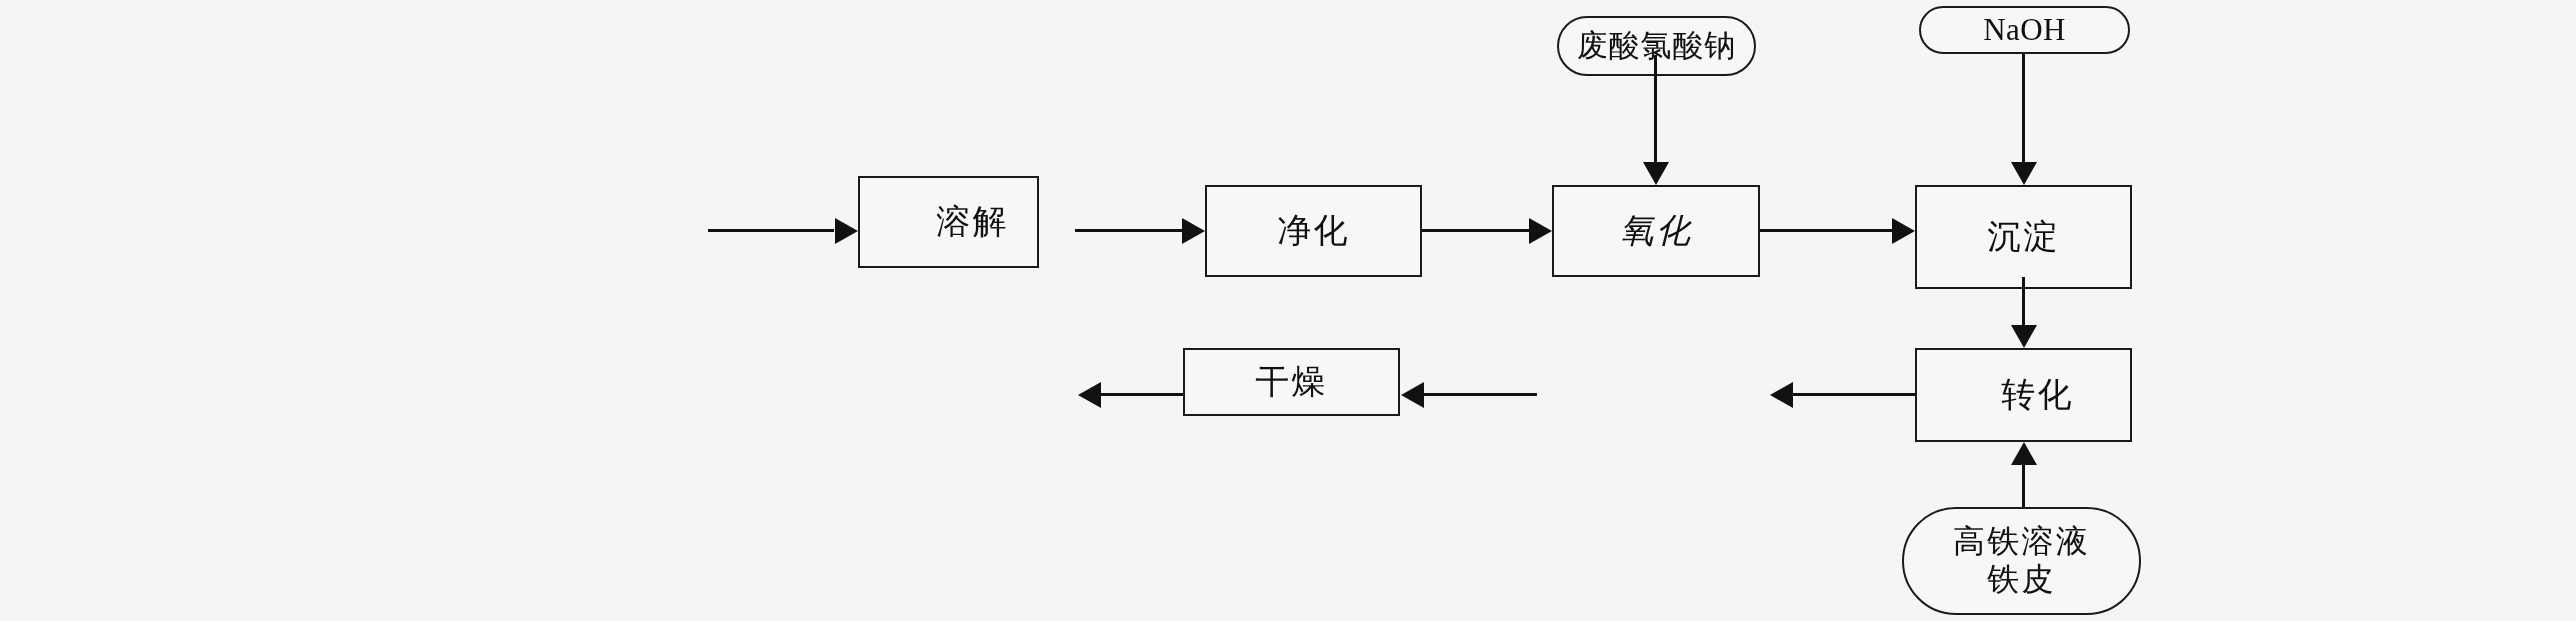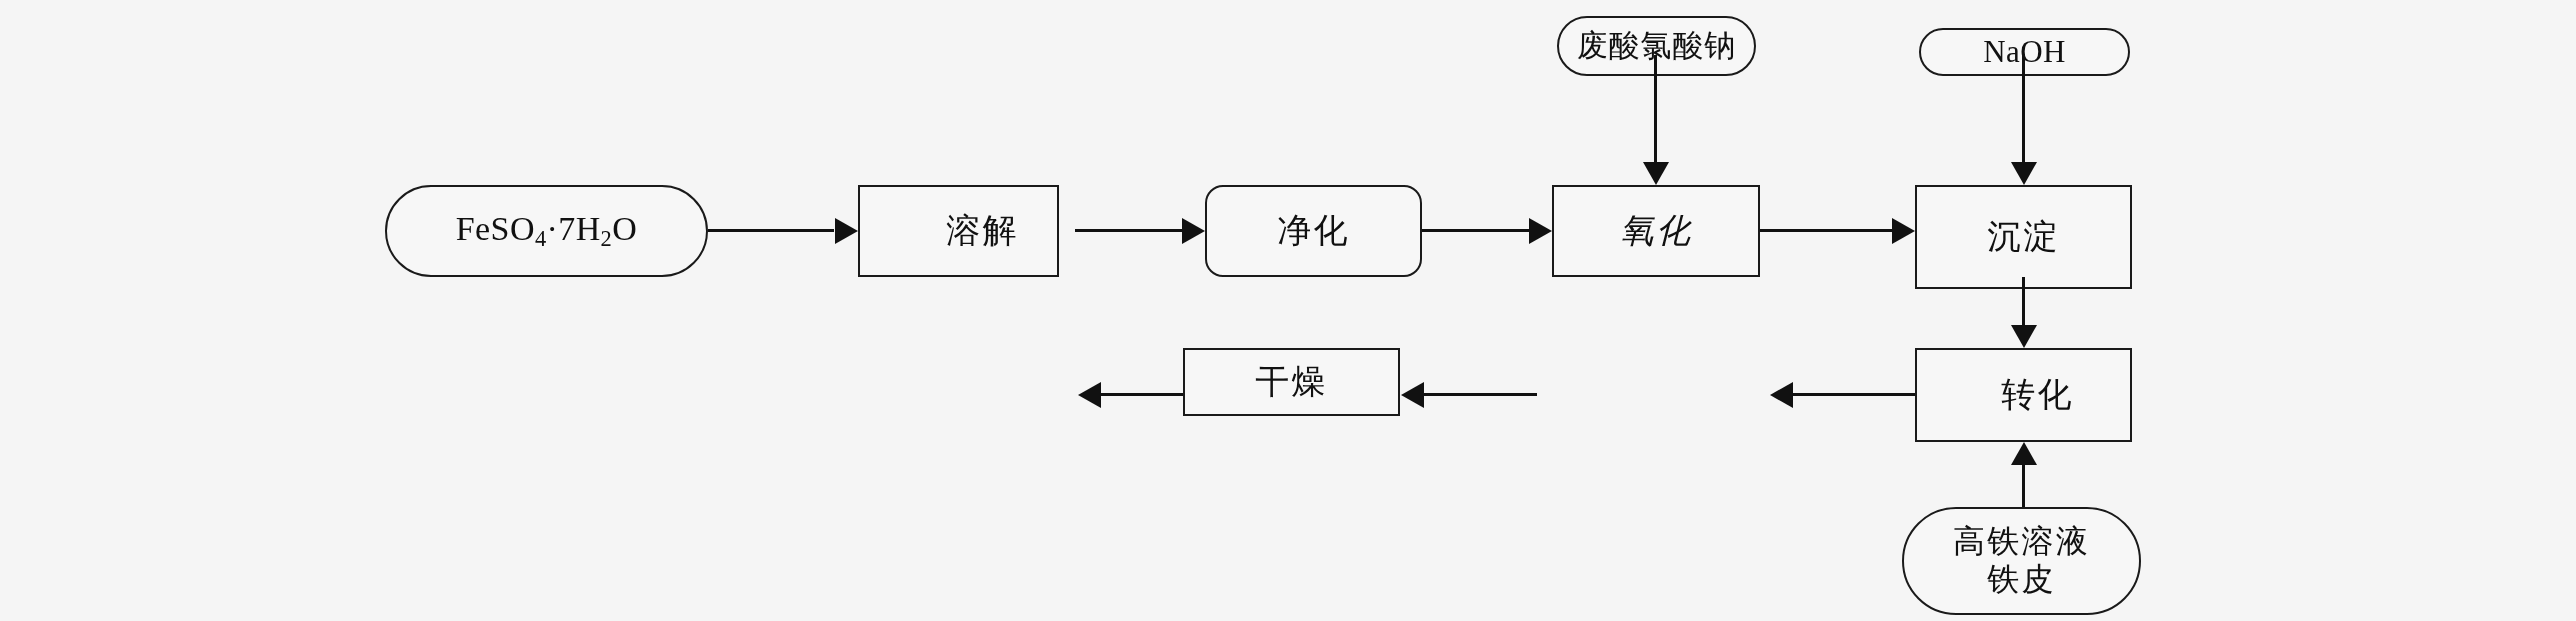--- a/index.html
+++ b/index.html
@@ -98,35 +98,32 @@
     border-left: 13px solid transparent;
     border-right: 13px solid transparent;
     border-bottom: 23px solid #111111;
   }
 </style>
 </head>
 <body>
 
 <div id="canvas">
 
-  <div class="node terminal" style="left:385px; top:185px; width:323px; height:92px;">
-    <span class="label latin"><span>FeSO</span><sub>4</sub><span>·7H</span><sub>2</sub><span>O</span></span>
-  </div>
 
   <div class="edge h" style="left:708px; top:229px; width:126px;"></div>
   <div class="arrowhead right" style="left:835px; top:218px;"></div>
 
-  <div class="node process" style="left:858px; top:185px; width:201px; height:92px;padding-left:48px;">
+  <div class="node process" style="left:858px; top:176px; width:181px; height:92px;padding-left:48px;">
     <span class="label cn">溶解</span>
   </div>
 
   <div class="edge h" style="left:1075px; top:229px; width:107px;"></div>
   <div class="arrowhead right" style="left:1182px; top:218px;"></div>
 
-  <div class="node process" style="left:1205px; top:185px; width:217px; height:92px;border-radius:18px;">
+  <div class="node process" style="left:1205px; top:185px; width:217px; height:92px;">
     <span class="label cn">净化</span>
   </div>
 
   <div class="edge h" style="left:1422px; top:229px; width:107px;"></div>
   <div class="arrowhead right" style="left:1529px; top:218px;"></div>
 
   <div class="node process" style="left:1552px; top:185px; width:208px; height:92px;font-style:italic;">
     <span class="label cn">氧化</span>
   </div>
 
@@ -137,21 +134,21 @@
     <span class="label cn">沉淀</span>
   </div>
 
   <div class="node terminal" style="left:1557px; top:16px; width:199px; height:60px;">
     <span class="label cn" style="font-size:31px; letter-spacing:0.8px; padding:0;">废酸氯酸钠</span>
   </div>
 
   <div class="edge v" style="left:1654px; top:55px; height:107px;"></div>
   <div class="arrowhead down" style="left:1643px; top:162px;"></div>
 
-  <div class="node terminal" style="left:1919px; top:6.2px; width:211px; height:48px;margin-top:22px;">
+  <div class="node terminal" style="left:1919px; top:6.2px; width:211px; height:48px;">
     <span class="label latin" style="font-size:31px;">NaOH</span>
   </div>
 
   <div class="edge v" style="left:2022px; top:54px; height:108px;"></div>
   <div class="arrowhead down" style="left:2011px; top:162px;"></div>
 
   <div class="edge v" style="left:2022px; top:277px; height:48px;"></div>
   <div class="arrowhead down" style="left:2011px; top:325px;"></div>
 
   <div class="node process" style="left:1915px; top:348px; width:217px; height:94px;padding-left:28px;">

